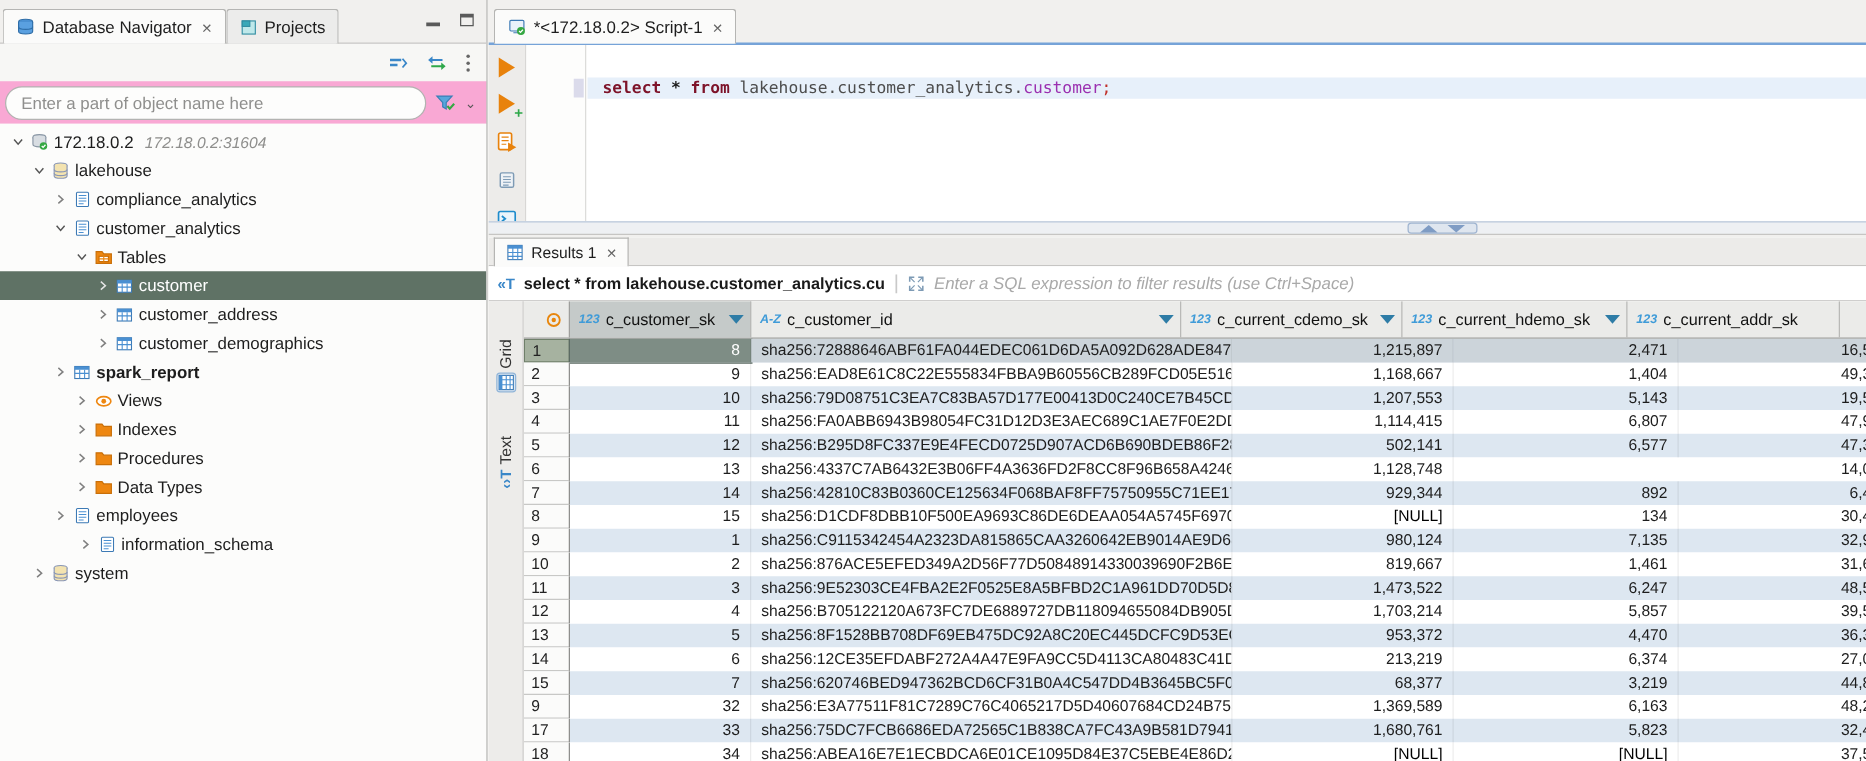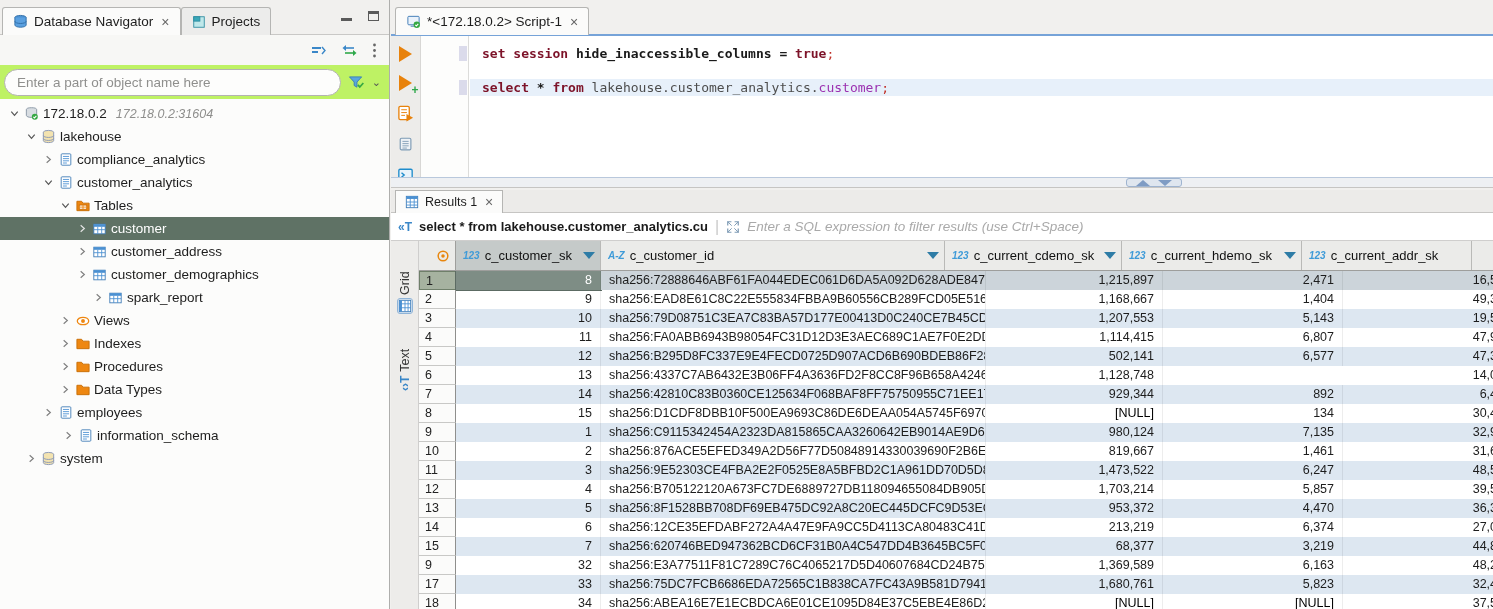--- a/index.html
+++ b/index.html
@@ -10,21 +10,21 @@
   
   #nav-panel { position:absolute; left:0; top:0; width:390px; height:609px; background:#f7f7f5; border-right:1px solid #aeaeac; }
   .nav-tabs { height:35px; padding:7px 6px 0 2px; background:#f1f0ee; border-bottom:1px solid #c9c8c6; position:relative; display:flex; align-items:flex-end; }
   .tab { display:inline-flex; align-items:center; gap:6px; height:28px; padding:0 10px; font-size:13.5px; border:1px solid #b5b5b3; border-bottom:none; border-radius:3px 3px 0 0; background:#ececeb; margin-bottom:-1px; cursor:default; white-space:nowrap; }
   .tab.active { background:#fbfbfa; }
   .tab-close { color:#666; font-size:14px; margin-left:2px; line-height:1; }
   .win-btns { position:absolute; right:10px; top:11px; display:flex; gap:16px; align-items:center; }
   .win-min { width:11px; height:3px; background:#5a5a5a; margin-top:6px; }
   .win-max { width:11px; height:10px; border:1.5px solid #5a5a5a; border-top-width:3px; }
   .nav-toolbar { height:30px; display:flex; justify-content:flex-end; align-items:center; gap:14px; padding-right:12px; background:#f7f7f5; }
-  .nav-filter { height:34px; display:flex; align-items:center; gap:7px; padding:0 8px 0 4px; background:#bef264; }
+  .nav-filter { height:34px; display:flex; align-items:center; gap:7px; padding:0 8px 0 4px; background:#f9a8d4; }
   .nav-filter input { flex:1; height:27px; border:1px solid #b3b3b1; border-radius:14px; padding:0 12px; font-family:"Liberation Sans",sans-serif; font-size:13.5px; color:#333; background:#fdfdfc; outline:none; }
   .nav-filter input::placeholder { color:#8f8f8d; }
   .chevron-small { font-size:11px; color:#555; }
   #tree { background:#fcfcfb; height:calc(609px - 99px); overflow:hidden; padding-top:3px; }
   .tree-row { height:23px; display:flex; align-items:center; font-size:13.5px; cursor:default; white-space:nowrap; }
   .tree-row .arrow { width:16px; display:inline-flex; justify-content:center; }
   .tree-row .icon { width:19px; }
   .tree-row .lbl { margin-left:2px; }
   .tree-row .detail { margin-left:9px; font-style:italic; color:#8e8e8c; font-size:12.5px; }
   .tree-row.selected { background:#5f7265; color:#fff; }
@@ -264,21 +264,21 @@
         </span>
         <span class="icon">
           <svg width="15" height="14" viewBox="0 0 16 16">
             <rect x="1.5" y="2.5" width="13" height="11" fill="#fff" stroke="#3d7ab5"></rect>
             <rect x="1.5" y="2.5" width="13" height="3" fill="#4a90d2"></rect>
             <path d="M1.5 8.8h13M6 5.5v8M10.5 5.5v8" stroke="#4a90d2"></path>
           </svg>
         </span>
         <span class="lbl">customer_demographics</span>
       </div>
-      <div class="tree-row" style="padding-left: 90px;">
+      <div class="tree-row" style="padding-left: 40px; font-weight: bold;">
         <span class="arrow">
           <svg width="11" height="11" viewBox="0 0 12 12">
             <path d="M4 2.5l4 3.5-4 3.5" fill="none" stroke="#808080" stroke-width="1.3"></path>
           </svg>
         </span>
         <span class="icon">
           <svg width="15" height="14" viewBox="0 0 16 16">
             <rect x="1.5" y="2.5" width="13" height="11" fill="#fff" stroke="#3d7ab5"></rect>
             <rect x="1.5" y="2.5" width="13" height="3" fill="#4a90d2"></rect>
             <path d="M1.5 8.8h13M6 5.5v8M10.5 5.5v8" stroke="#4a90d2"></path>
@@ -426,21 +426,20 @@
           <svg width="17" height="16" viewBox="0 0 18 18">
             <rect x="1.5" y="2.5" width="15" height="13" rx="1.5" fill="#eaf4fb" stroke="#1f8ccc" stroke-width="1.5"></rect>
             <path d="M4.5 6.5l3 2.5-3 2.5" fill="none" stroke="#1f8ccc" stroke-width="1.6"></path>
             <path d="M9.5 12.5h4" stroke="#1f8ccc" stroke-width="1.6"></path>
           </svg>
         </span>
     </div>
     <div class="code-area">
       <div class="code-gutter"></div>
       <div id="code-lines">
-          <div class="code-line"><span class="stmt-mark"></span><span class="tok-kw">set session</span><span class="tok-plain"> hide_inaccessible_columns </span><span class="tok-plain">= </span><span class="tok-kw">true</span><span class="tok-punct">;</span></div>
           <div class="code-line"></div>
           <div class="code-line hl"><span class="stmt-mark"></span><span class="tok-kw">select</span><span class="tok-plain"> * </span><span class="tok-kw">from</span><span class="tok-ident"> lakehouse.customer_analytics.</span><span class="tok-tbl">customer</span><span class="tok-punct">;</span></div>
         </div>
     </div>
   </div>
   <div class="splitter">
     <div class="split-handle">
       <span class="tri-up"></span>
       <span class="tri-down"></span>
     </div>

